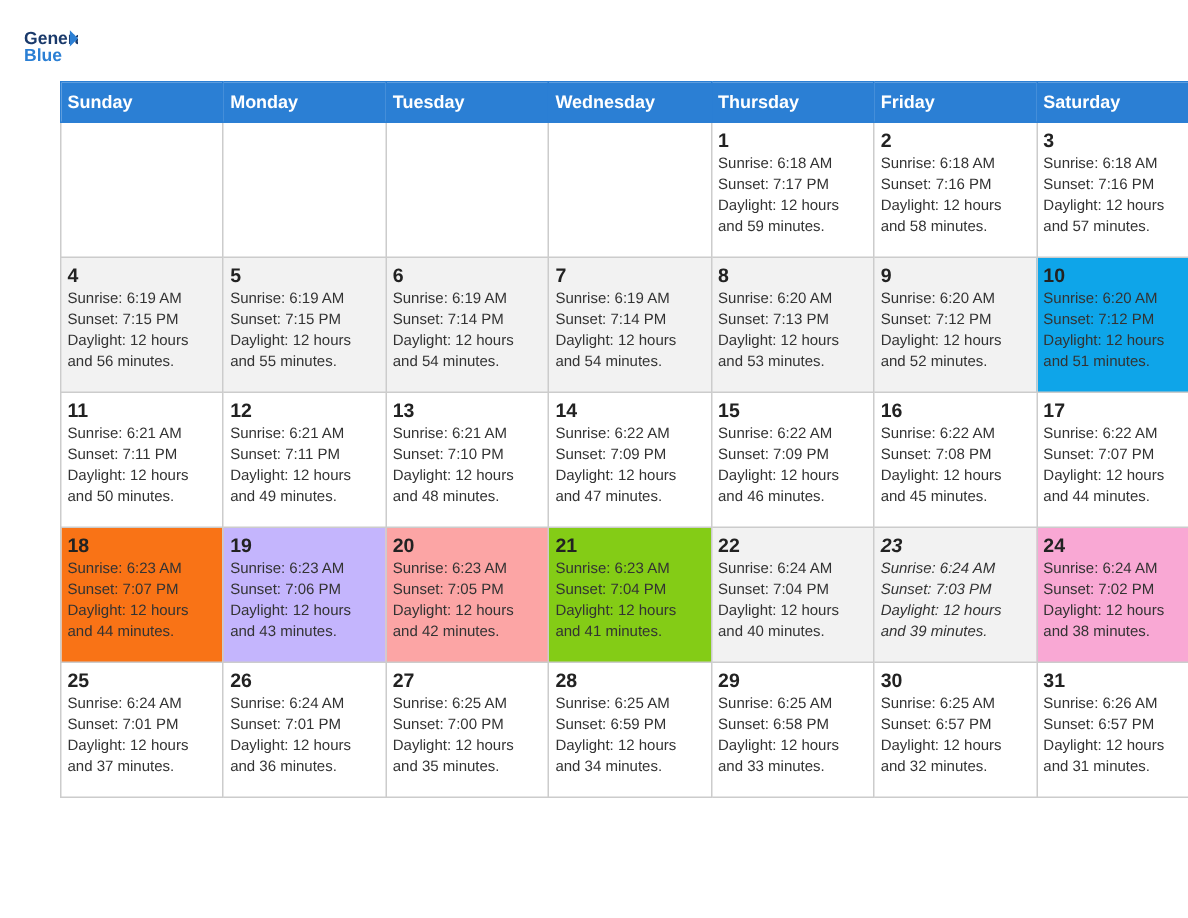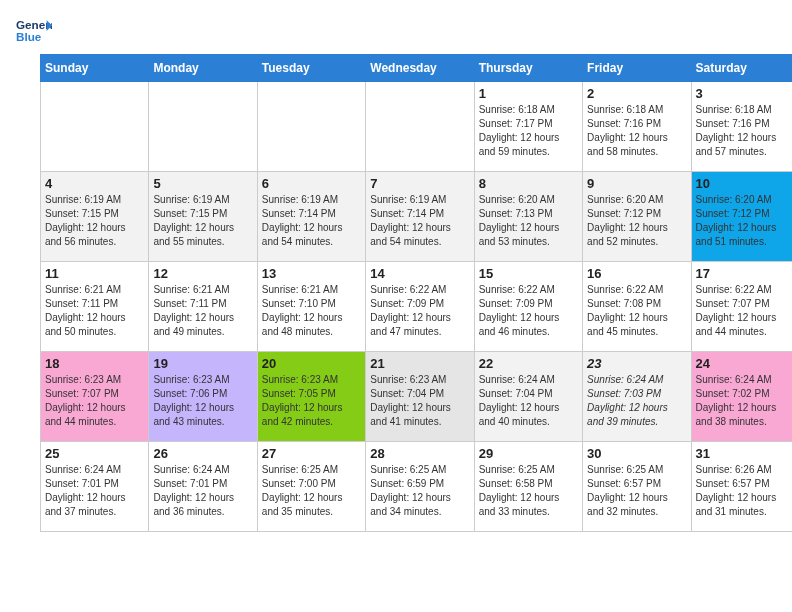--- a/index.html
+++ b/index.html
@@ -230,42 +230,42 @@
         </td>
         <td>
           <div class="day-num">17</div>
           <div class="day-info" style="white-space: pre-line;">Sunrise: 6:22 AM
 Sunset: 7:07 PM
 Daylight: 12 hours
 and 44 minutes.</div>
         </td>
       </tr>
       <tr>
-        <td style="background: #f9a8d4;">
+        <td style="background: #f97316;">
           <div class="day-num">18</div>
           <div class="day-info" style="white-space: pre-line;">Sunrise: 6:23 AM
 Sunset: 7:07 PM
 Daylight: 12 hours
 and 44 minutes.</div>
         </td>
         <td style="background: #c4b5fd;">
           <div class="day-num">19</div>
           <div class="day-info" style="white-space: pre-line;">Sunrise: 6:23 AM
 Sunset: 7:06 PM
 Daylight: 12 hours
 and 43 minutes.</div>
         </td>
-        <td style="background: #84cc16;">
+        <td style="background: #fca5a5;">
           <div class="day-num">20</div>
           <div class="day-info" style="white-space: pre-line;">Sunrise: 6:23 AM
 Sunset: 7:05 PM
 Daylight: 12 hours
 and 42 minutes.</div>
         </td>
-        <td style="background: #e5e5e5;">
+        <td style="background: #84cc16;">
           <div class="day-num">21</div>
           <div class="day-info" style="white-space: pre-line;">Sunrise: 6:23 AM
 Sunset: 7:04 PM
 Daylight: 12 hours
 and 41 minutes.</div>
         </td>
         <td style="background: rgb(242, 242, 242);">
           <div class="day-num">22</div>
           <div class="day-info" style="white-space: pre-line;">Sunrise: 6:24 AM
 Sunset: 7:04 PM

